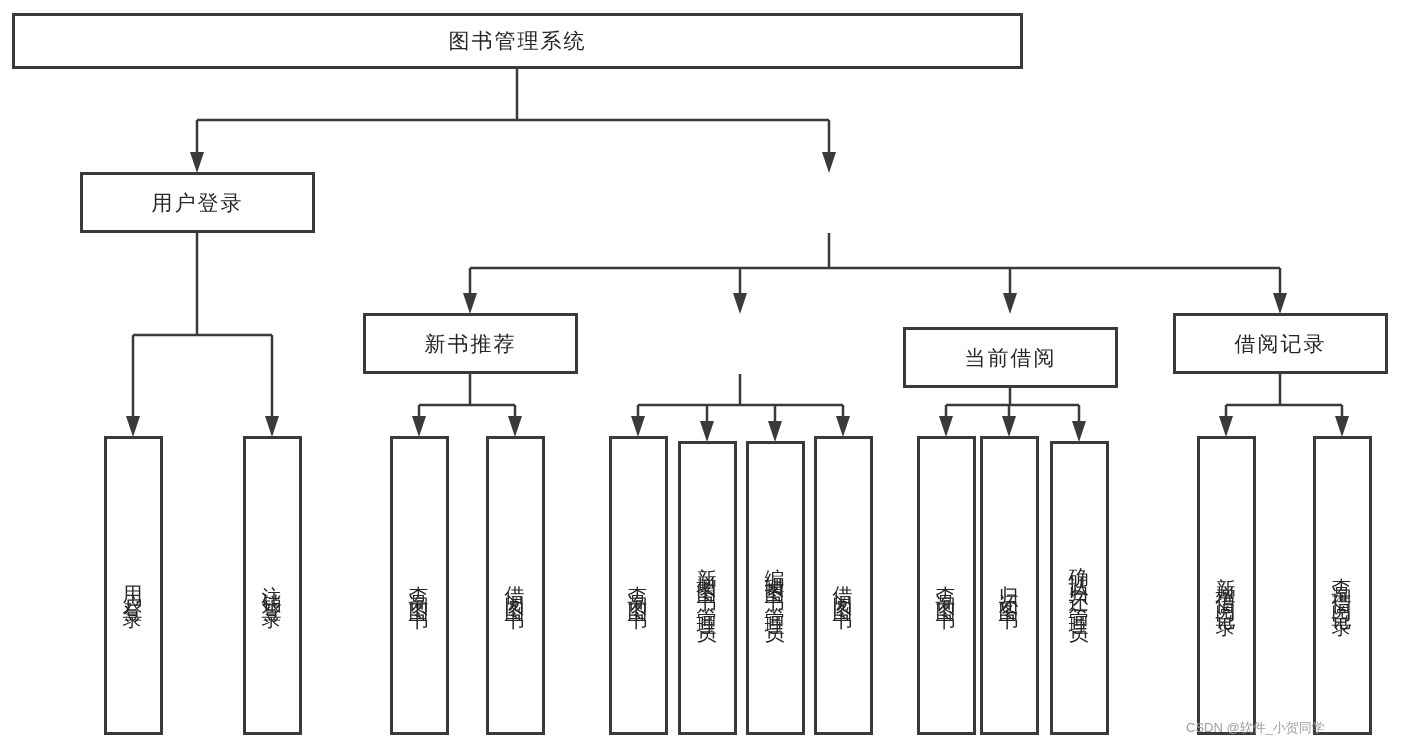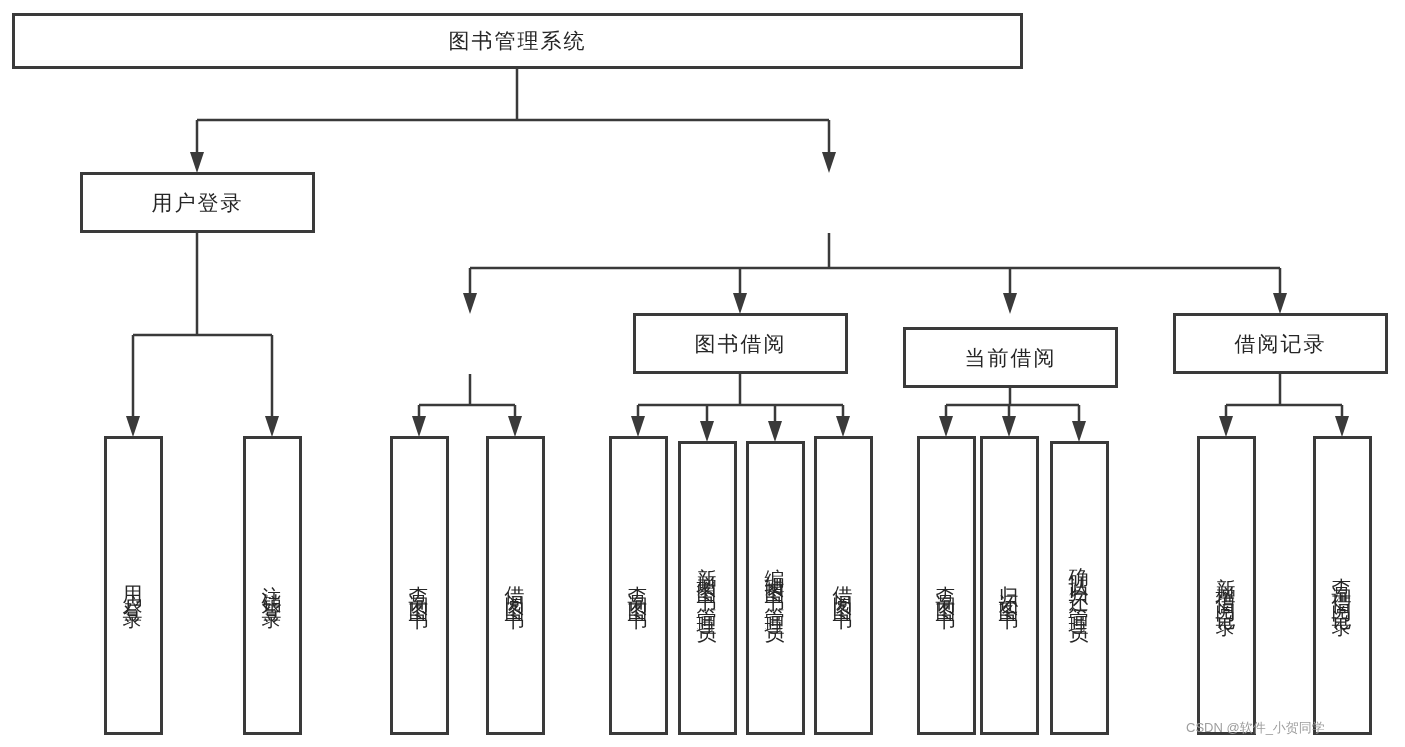--- a/index.html
+++ b/index.html
@@ -96,22 +96,22 @@
   </svg>
 
   <div class="box" style="left:12px;top:13px;width:1011px;height:56px">
     <span class="h-label">图书管理系统</span>
   </div>
 
   <div class="box" style="left:80px;top:172px;width:235px;height:61px">
     <span class="h-label">用户登录</span>
   </div>
 
-  <div class="box" style="left:633px;top:313px;width:215px;height:61px">
-    <span class="h-label">图书借阅</span>
+  <div class="box" style="left:363px;top:313px;width:215px;height:61px">
+    <span class="h-label">新书推荐</span>
   </div>
   <div class="box" style="left:903px;top:327px;width:215px;height:61px">
     <span class="h-label">当前借阅</span>
   </div>
   <div class="box" style="left:1173px;top:313px;width:215px;height:61px">
     <span class="h-label">借阅记录</span>
   </div>
 
   <div class="box" style="left:104px;top:436px;width:59px;height:299px">
     <span class="v-label">用户登录</span>

